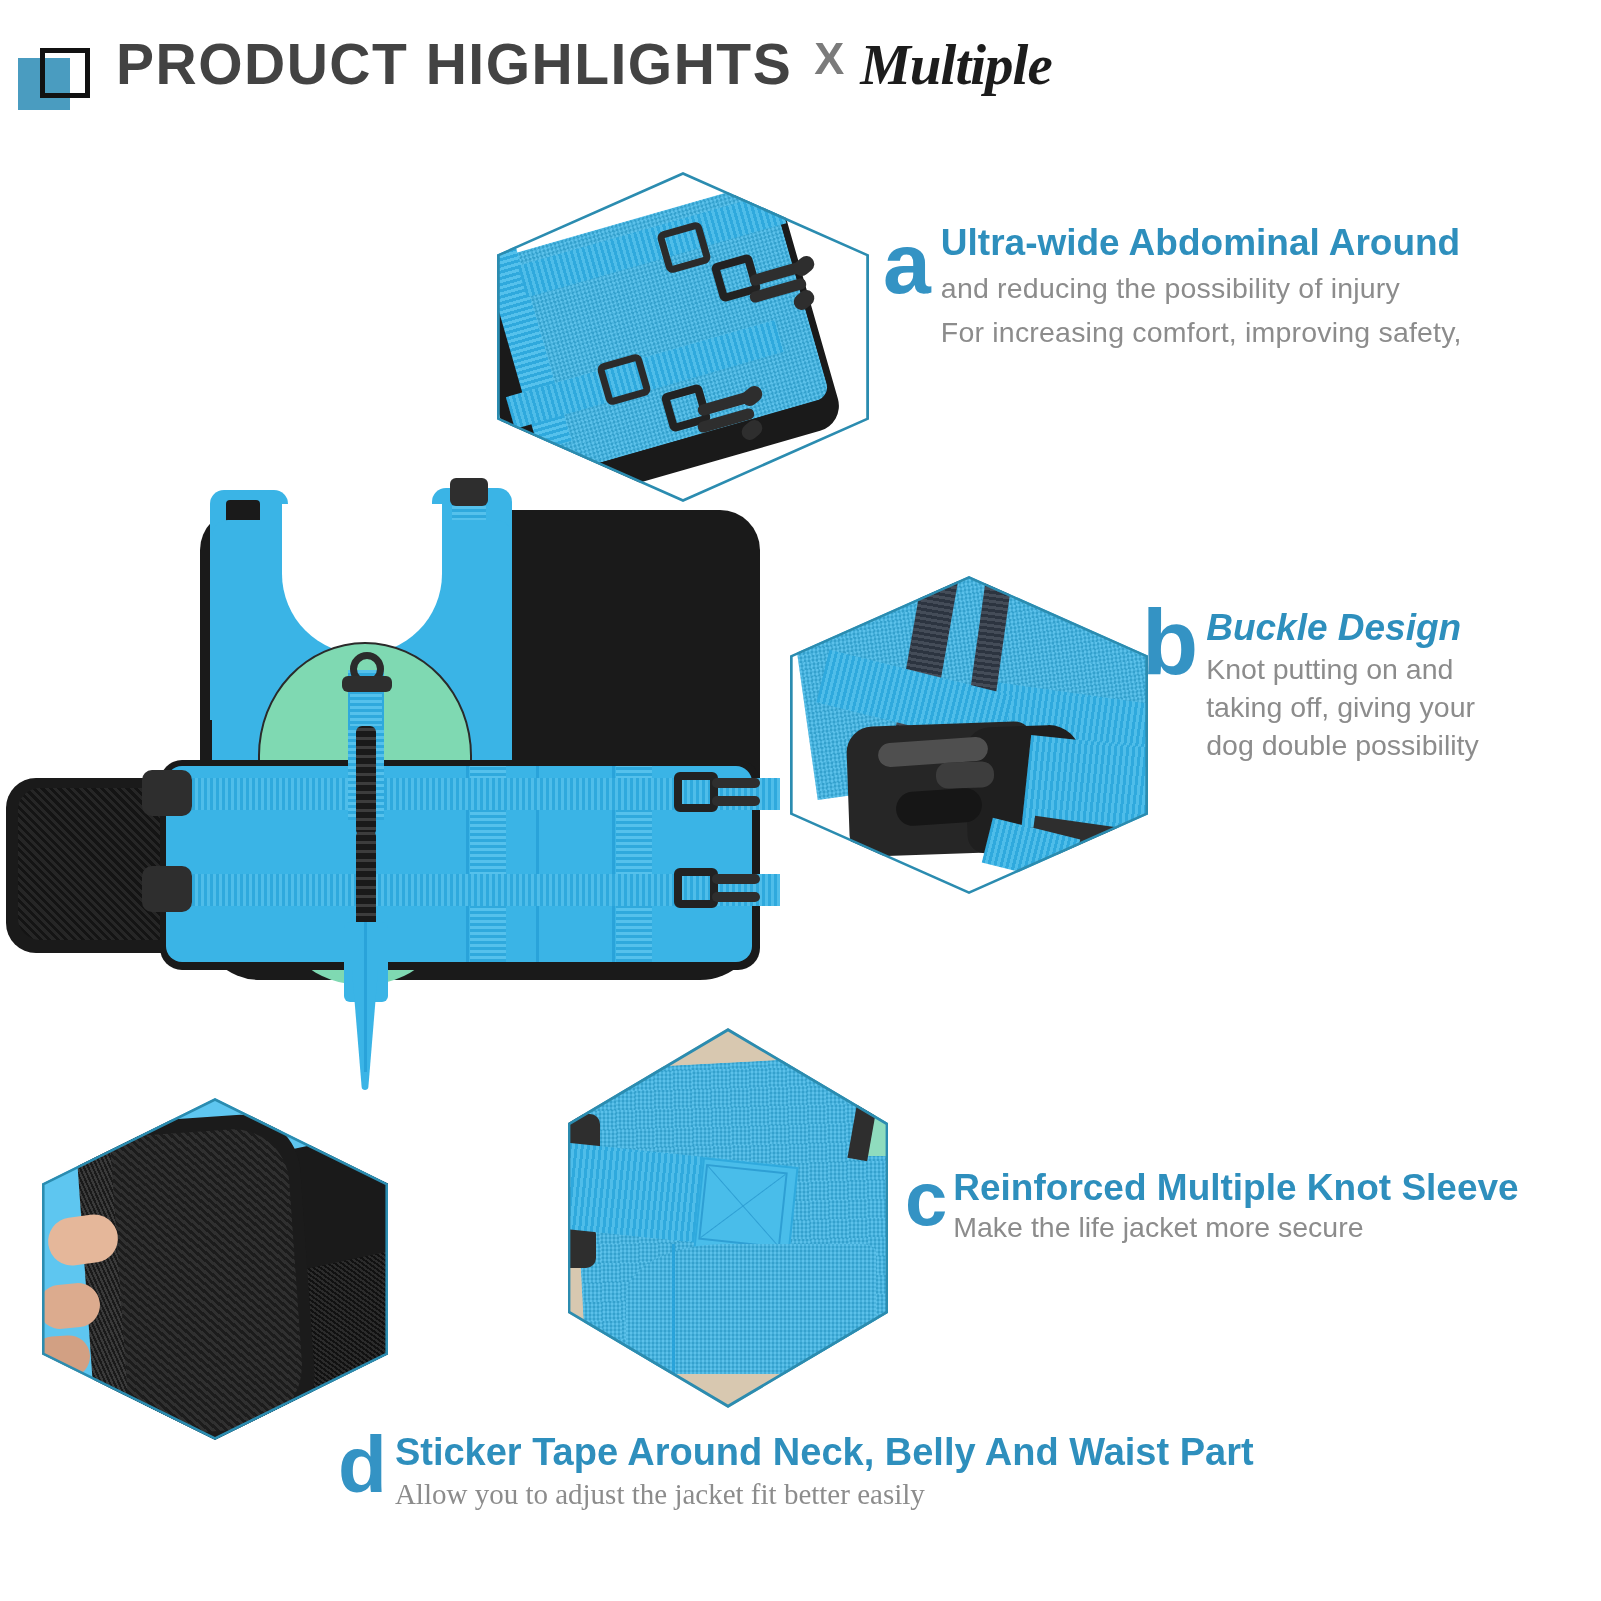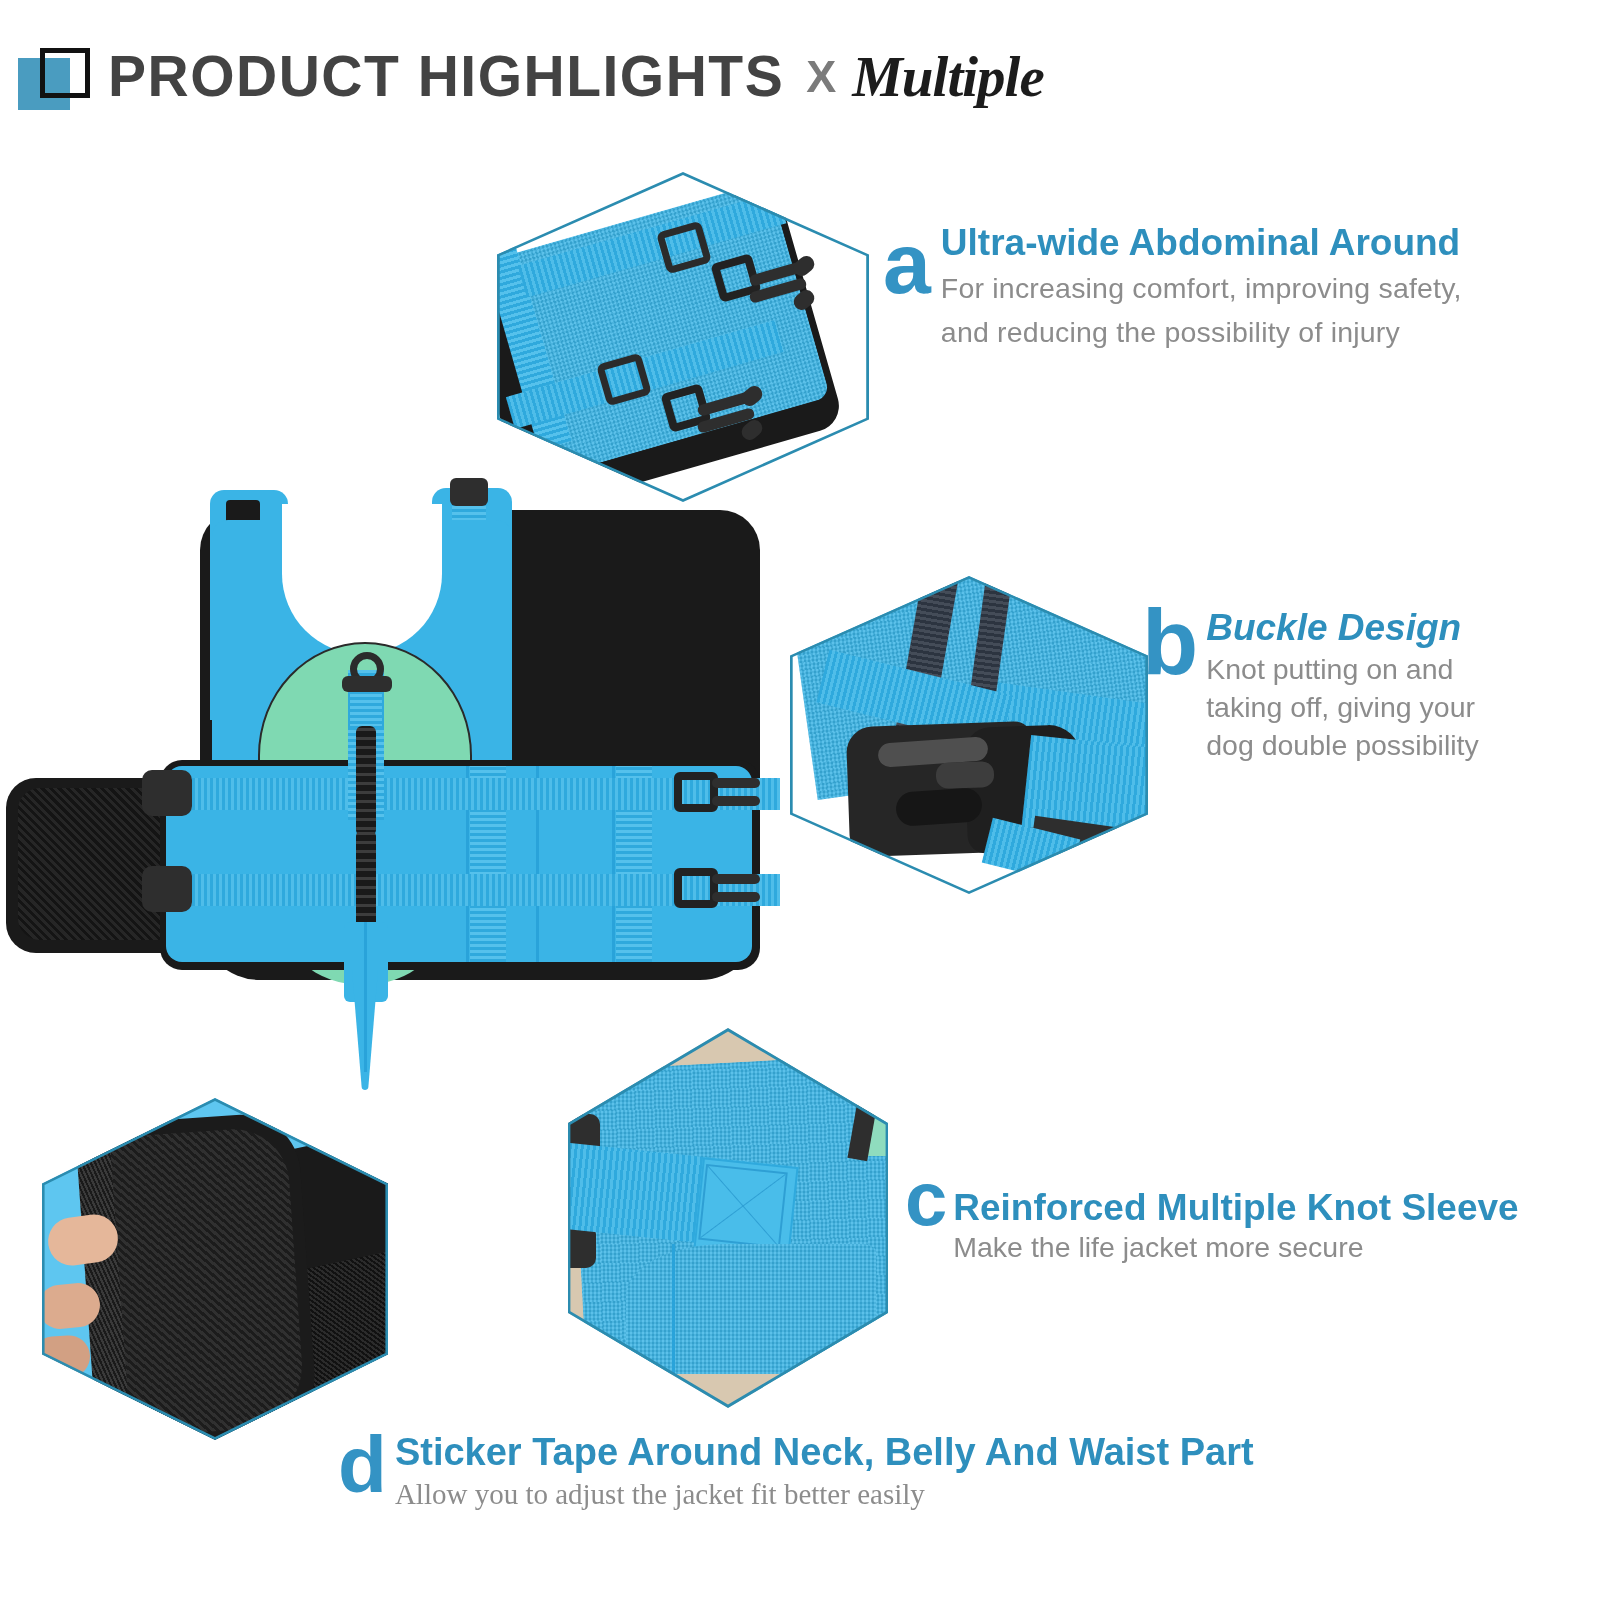--- a/index.html
+++ b/index.html
@@ -5,21 +5,21 @@
   html,body{margin:0;padding:0;background:#ffffff;}
   body{width:1601px;height:1601px;position:relative;overflow:hidden;
        font-family:"Liberation Sans","DejaVu Sans",sans-serif;}
 
   
   #header{position:absolute;left:0;top:0;width:1601px;height:150px;}
   #logo-mark{position:absolute;left:18px;top:48px;width:62px;height:62px;}
   #logo-sq-filled{position:absolute;left:0;top:10px;width:52px;height:52px;background:#4a9cc0;}
   #logo-sq-outline{position:absolute;left:22px;top:0px;width:50px;height:50px;
                    border:5px solid #111111;background:transparent;box-sizing:border-box;}
-  #title-row{position:absolute;left:108px;top:36px;height:80px;display:flex;align-items:center;}
+  #title-row{position:absolute;left:116px;top:36px;height:80px;display:flex;align-items:flex-start;}
   #page-title{font-size:57px;font-weight:bold;color:#434343;letter-spacing:1.5px;
               white-space:nowrap;line-height:1;}
   #title-x{font-size:45px;font-weight:bold;color:#7b7b7b;margin:0 16px 0 22px;line-height:1;}
   #brand-name{font-family:"Liberation Serif","DejaVu Serif",serif;font-style:italic;
               font-weight:bold;font-size:57px;color:#1c1c1c;line-height:1;letter-spacing:-1px;}
 
   
   .hex{position:absolute;}
   .hex-clip{position:absolute;inset:0;
     clip-path:polygon(50% 0%,100% 25%,100% 75%,50% 100%,0% 75%,0% 25%);
@@ -66,21 +66,21 @@
 
   
   #feat-b{left:1142px;top:608px;}
   #feat-b .feat-letter{font-size:92px;margin-right:8px;margin-top:-6px;}
   #feat-b .feat-head{font-size:37px;line-height:1.1;font-style:italic;}
   #feat-b .feat-sub{font-size:28.5px;line-height:1.27;margin-top:2px;}
 
   
   #feat-c{left:905px;top:1168px;}
   #feat-c .feat-letter{font-size:76px;margin-right:6px;margin-top:-2px;}
-  #feat-c .feat-head{font-size:37px;line-height:1.08;margin-top:20px;}
+  #feat-c .feat-head{font-size:37px;line-height:1.08;}
   #feat-c .feat-sub{font-size:28.5px;line-height:1.25;margin-top:2px;}
 
   
   #feat-d{left:338px;top:1432px;}
   #feat-d .feat-letter{font-size:80px;margin-right:8px;margin-top:-2px;}
   #feat-d .feat-head{font-size:38px;line-height:1.1;}
   #feat-d .feat-sub{font-size:29px;line-height:1.25;margin-top:2px;font-family:Liberation Serif, serif;}
 </style>
 </head>
 <body>
@@ -134,22 +134,22 @@
       <div class="ph blk2" style="left:244px;top:250px;width:22px;height:16px;transform:rotate(-40deg);border-radius:8px;"></div>
     </div>
   </div>
   <div class="hex-border"></div>
 </div>
 
 <div class="feat" id="feat-a">
   <span class="feat-letter">a</span>
   <span class="feat-text">
     <span class="feat-head">Ultra-wide Abdominal Around</span>
+    <span class="feat-sub">and reducing the possibility of injury</span>
     <span class="feat-sub">For increasing comfort, improving safety,</span>
-    <span class="feat-sub">and reducing the possibility of injury</span>
   </span>
 </div>
 
 <div id="main-product" style="position:absolute;left:0px;top:470px;width:800px;height:620px;">
 
   <div class="ph blk" style="left:6px;top:308px;width:270px;height:175px;border-radius:30px;"></div>
   <div class="ph" style="left:18px;top:318px;width:240px;height:152px;border-radius:22px;
        background:repeating-linear-gradient(45deg,#262626 0 3px,#141414 3px 6px);"></div>
 
   <div class="ph blk" style="left:200px;top:40px;width:560px;height:470px;border-radius:40px 40px 60px 60px;"></div>

